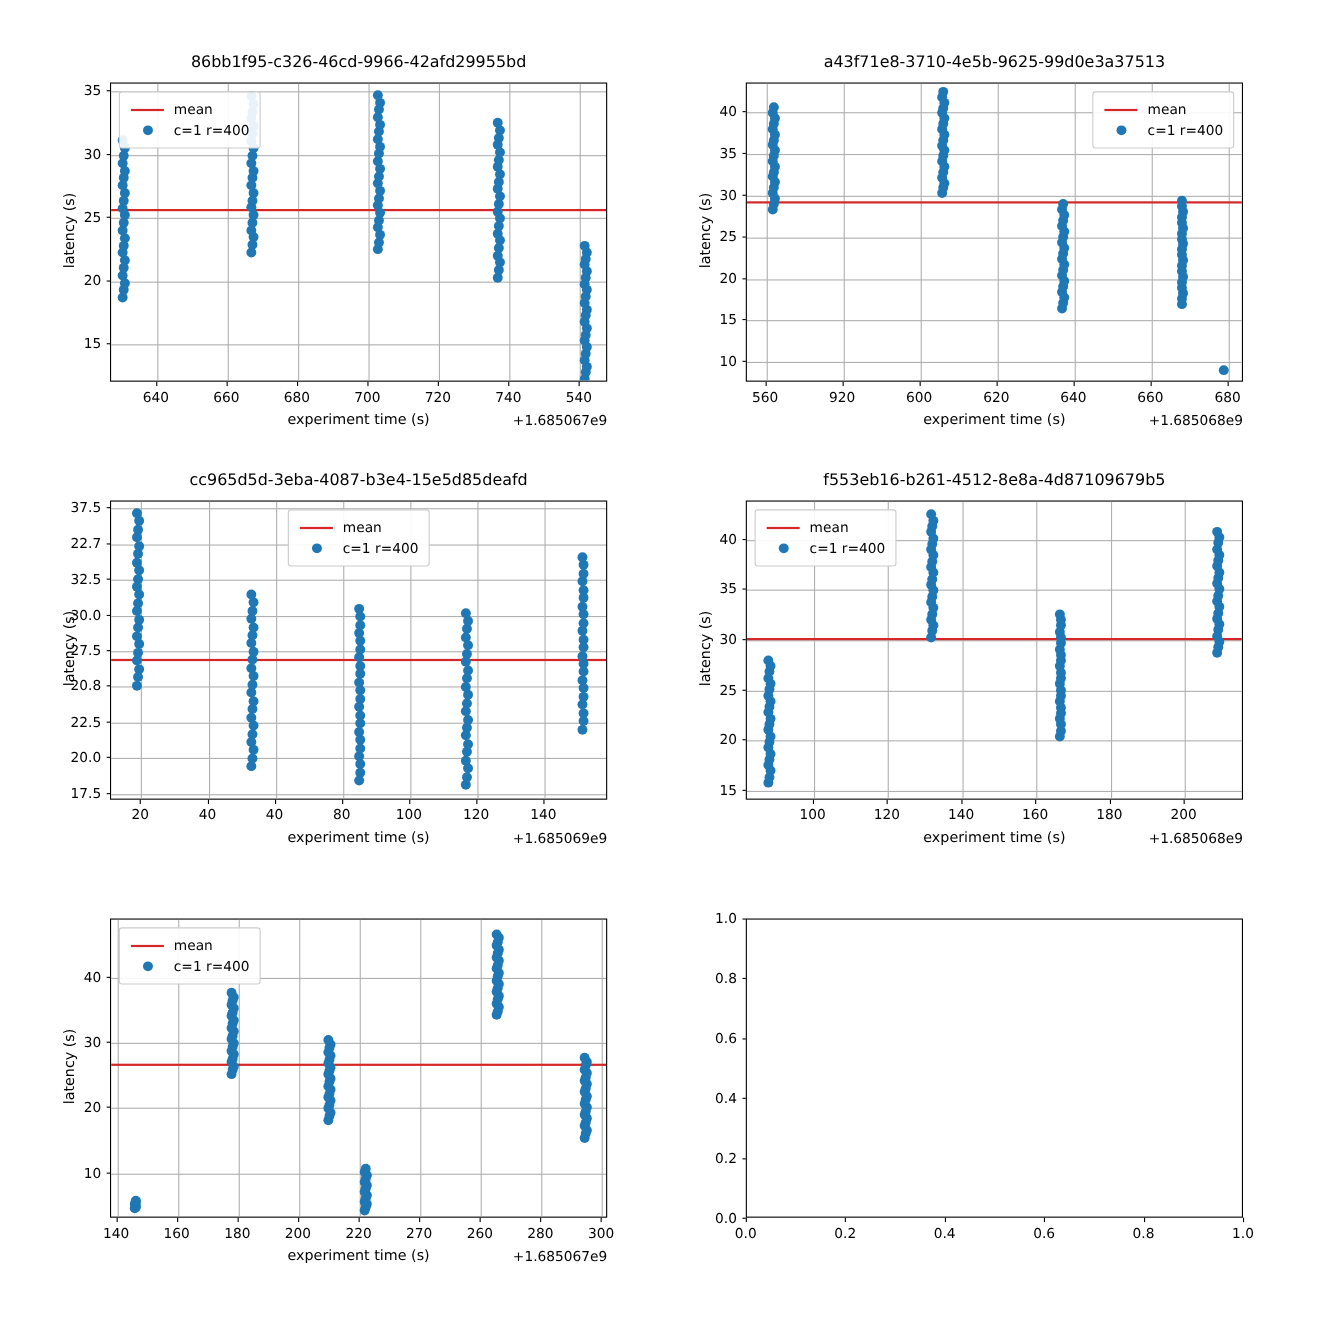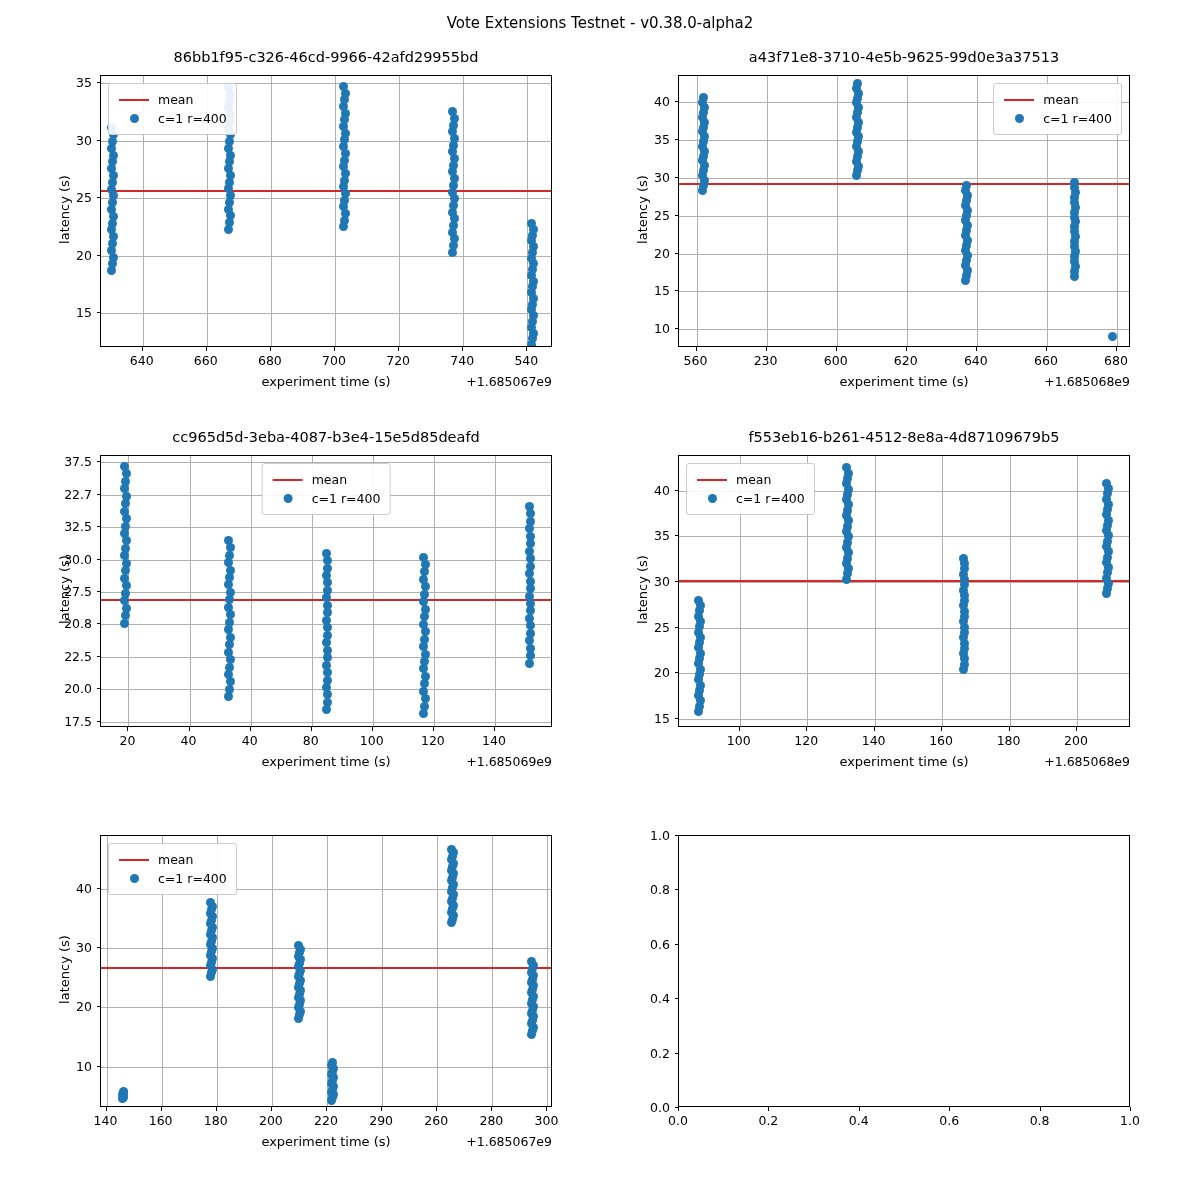--- a/index.html
+++ b/index.html
@@ -156,21 +156,20 @@
     width: 9px;
     height: 9px;
     border-radius: 50%;
     background: #1f77b4;
   }
 </style>
 </head>
 <body>
 
 <div id="figure">
-  <div id="suptitle">Vote Extensions Testnet - v0.38.0-alpha2</div>
 <div class="panel" style="left: 100px; top: 75px; width: 452px; height: 272px;">
       <div class="panel-title">86bb1f95-c326-46cd-9966-42afd29955bd</div>
       <div class="axes" style="width: 452px; height: 272px;">
         <div class="gridline v" style="left: 41.6738px;"></div>
         <div class="gridline v" style="left: 105.787px;"></div>
         <div class="gridline v" style="left: 169.901px;"></div>
         <div class="gridline v" style="left: 234.014px;"></div>
         <div class="gridline v" style="left: 298.128px;"></div>
         <div class="gridline v" style="left: 362.241px;"></div>
         <div class="gridline v" style="left: 426.355px;"></div>
@@ -429,21 +428,21 @@
         <div class="pt" style="left: 395.038px; top: 126.257px;"></div>
         <div class="pt" style="left: 395.938px; top: 121.326px;"></div>
         <div class="pt" style="left: 396.838px; top: 116.395px;"></div>
         <div class="pt" style="left: 395.038px; top: 111.464px;"></div>
         <div class="pt" style="left: 395.938px; top: 106.533px;"></div>
         <div class="pt" style="left: 433.581px; top: 260.667px;"></div>
       </div>
       <div class="tick-mark-x" style="left: 17.5194px; top: 272px;"></div>
       <div class="tick-lbl-x" style="left: 17.5194px; top: 278px;">560</div>
       <div class="tick-mark-x" style="left: 87.5969px; top: 272px;"></div>
-      <div class="tick-lbl-x" style="left: 87.5969px; top: 278px;">230</div>
+      <div class="tick-lbl-x" style="left: 87.5969px; top: 278px;">920</div>
       <div class="tick-mark-x" style="left: 157.674px; top: 272px;"></div>
       <div class="tick-lbl-x" style="left: 157.674px; top: 278px;">600</div>
       <div class="tick-mark-x" style="left: 227.752px; top: 272px;"></div>
       <div class="tick-lbl-x" style="left: 227.752px; top: 278px;">620</div>
       <div class="tick-mark-x" style="left: 297.829px; top: 272px;"></div>
       <div class="tick-lbl-x" style="left: 297.829px; top: 278px;">640</div>
       <div class="tick-mark-x" style="left: 367.907px; top: 272px;"></div>
       <div class="tick-lbl-x" style="left: 367.907px; top: 278px;">660</div>
       <div class="tick-mark-x" style="left: 437.984px; top: 272px;"></div>
       <div class="tick-lbl-x" style="left: 437.984px; top: 278px;">680</div>
@@ -936,21 +935,21 @@
       <div class="tick-lbl-x" style="left: 5.5122px; top: 278px;">140</div>
       <div class="tick-mark-x" style="left: 60.6341px; top: 272px;"></div>
       <div class="tick-lbl-x" style="left: 60.6341px; top: 278px;">160</div>
       <div class="tick-mark-x" style="left: 115.756px; top: 272px;"></div>
       <div class="tick-lbl-x" style="left: 115.756px; top: 278px;">180</div>
       <div class="tick-mark-x" style="left: 170.878px; top: 272px;"></div>
       <div class="tick-lbl-x" style="left: 170.878px; top: 278px;">200</div>
       <div class="tick-mark-x" style="left: 226px; top: 272px;"></div>
       <div class="tick-lbl-x" style="left: 226px; top: 278px;">220</div>
       <div class="tick-mark-x" style="left: 281.122px; top: 272px;"></div>
-      <div class="tick-lbl-x" style="left: 281.122px; top: 278px;">290</div>
+      <div class="tick-lbl-x" style="left: 281.122px; top: 278px;">270</div>
       <div class="tick-mark-x" style="left: 336.244px; top: 272px;"></div>
       <div class="tick-lbl-x" style="left: 336.244px; top: 278px;">260</div>
       <div class="tick-mark-x" style="left: 391.366px; top: 272px;"></div>
       <div class="tick-lbl-x" style="left: 391.366px; top: 278px;">280</div>
       <div class="tick-mark-x" style="left: 446.488px; top: 272px;"></div>
       <div class="tick-lbl-x" style="left: 446.488px; top: 278px;">300</div>
       <div class="tick-mark-y" style="top: 230.609px; left: -3.5px;"></div>
       <div class="tick-lbl-y" style="top: 230.609px; left: -58px; width: 50px;">10</div>
       <div class="tick-mark-y" style="top: 171.478px; left: -3.5px;"></div>
       <div class="tick-lbl-y" style="top: 171.478px; left: -58px; width: 50px;">20</div>

